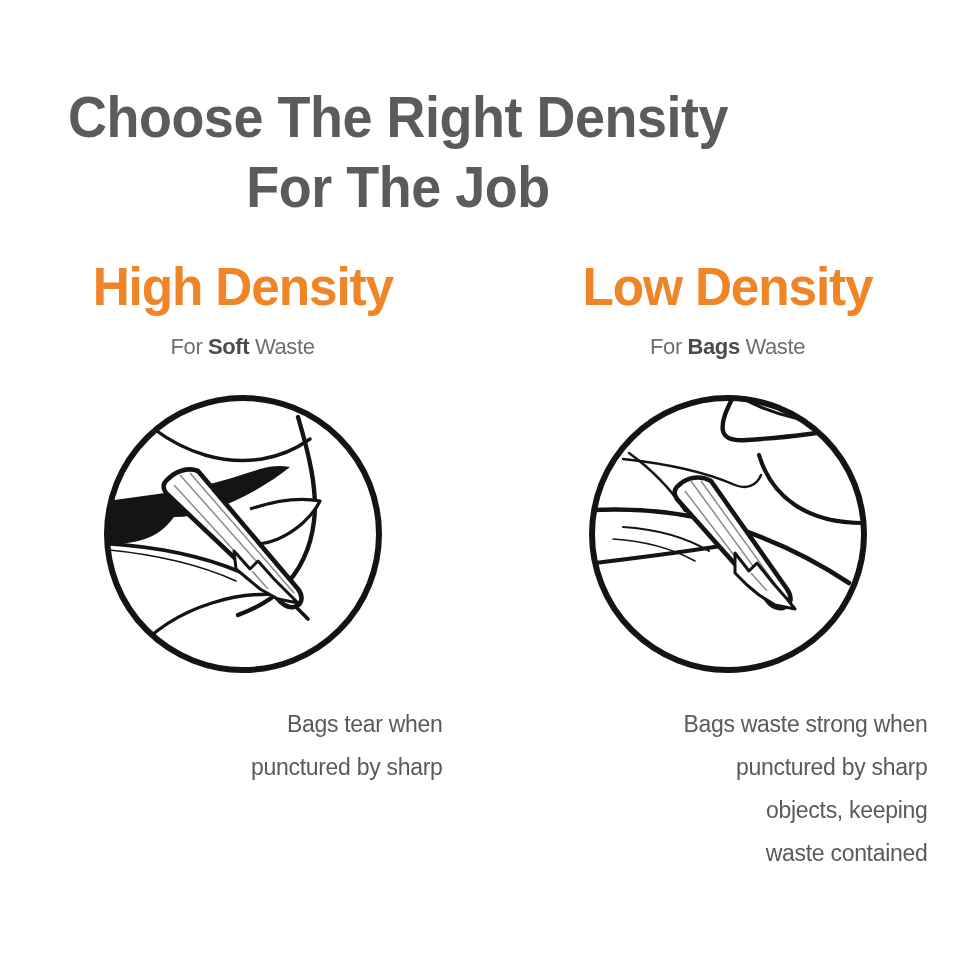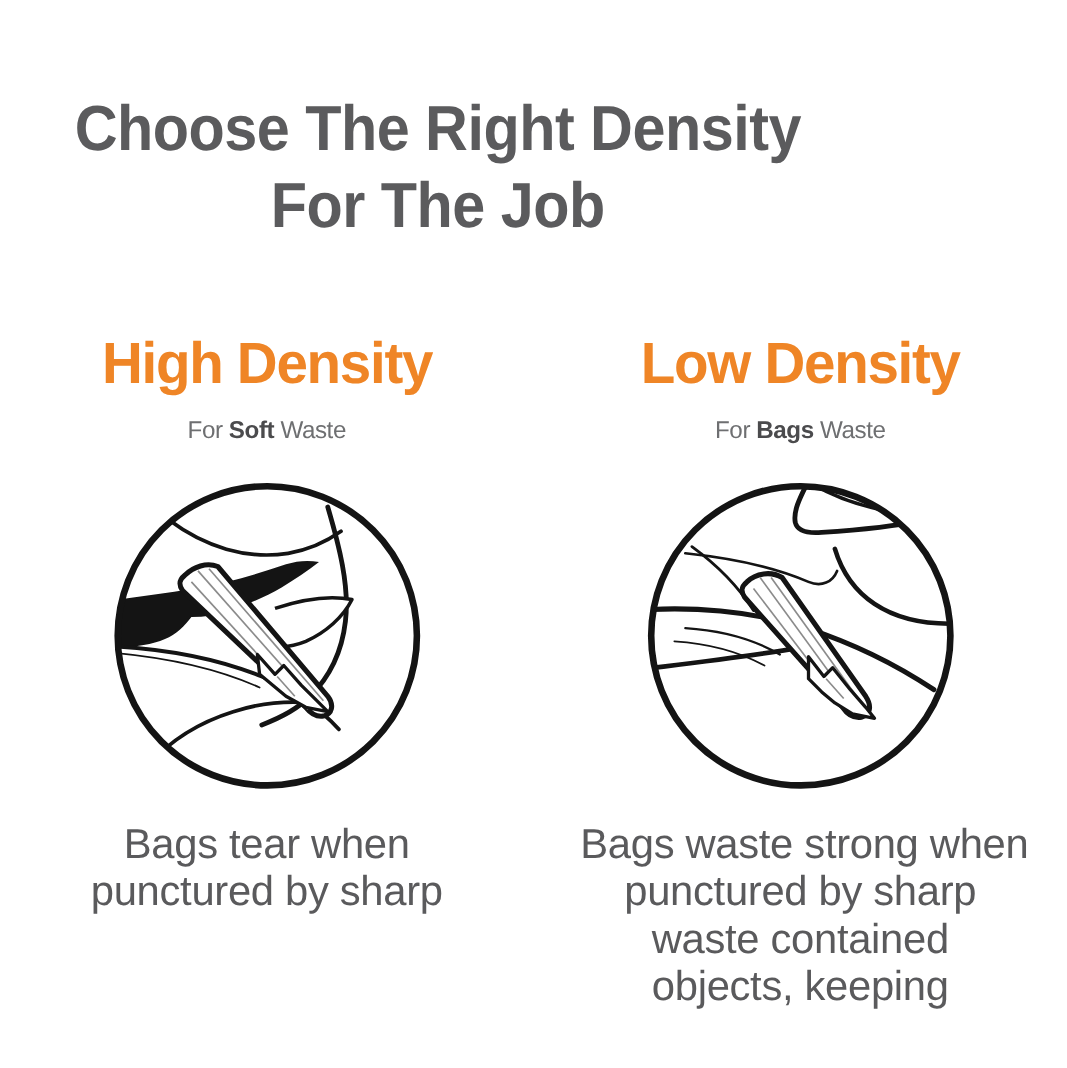--- a/index.html
+++ b/index.html
@@ -45,21 +45,20 @@
 
   
   .columns {
     position: absolute;
     top: 258px;
     left: 0;
     width: 970px;
     display: flex;
     flex-direction: row;
     align-items: flex-start;
-    margin-top: 44px;
   }
   .column {
     width: 50%;
     display: flex;
     flex-direction: column;
     align-items: center;
     text-align: center;
   }
 
   .density-heading {
@@ -98,23 +97,24 @@
     width: 282px;
     height: 282px;
   }
 
   
   .caption {
     margin-top: 28px;
     width: 400px;
     color: #5a5a5c;
     font-family: "Liberation Sans Narrow", "Liberation Sans", sans-serif;
-    font-size: 38px;
+    font-size: 23px;
     line-height: 43px;
     letter-spacing: -0.3px;
+    text-align: right;
   }
   .caption .cap-line {
     display: block;
     white-space: nowrap;
   }
 </style>
 </head>
 <body>
 
 <div class="page">
@@ -227,19 +227,19 @@
             <path d="M 164 180 L 180 198" fill="none" stroke="#8b8b8b" stroke-width="1.5"></path>
           </g>
 
           <circle cx="141" cy="141" r="136" fill="none" stroke="#141414" stroke-width="6"></circle>
         </svg>
       </div>
 
       <div class="caption">
         <span class="cap-line">Bags waste strong when</span>
         <span class="cap-line">punctured by sharp</span>
+        <span class="cap-line">objects, keeping</span>
         <span class="cap-line">waste contained</span>
-        <span class="cap-line">objects, keeping</span>
       </div>
     </div>
 
   </div>
 </div>
 
 </body></html>

